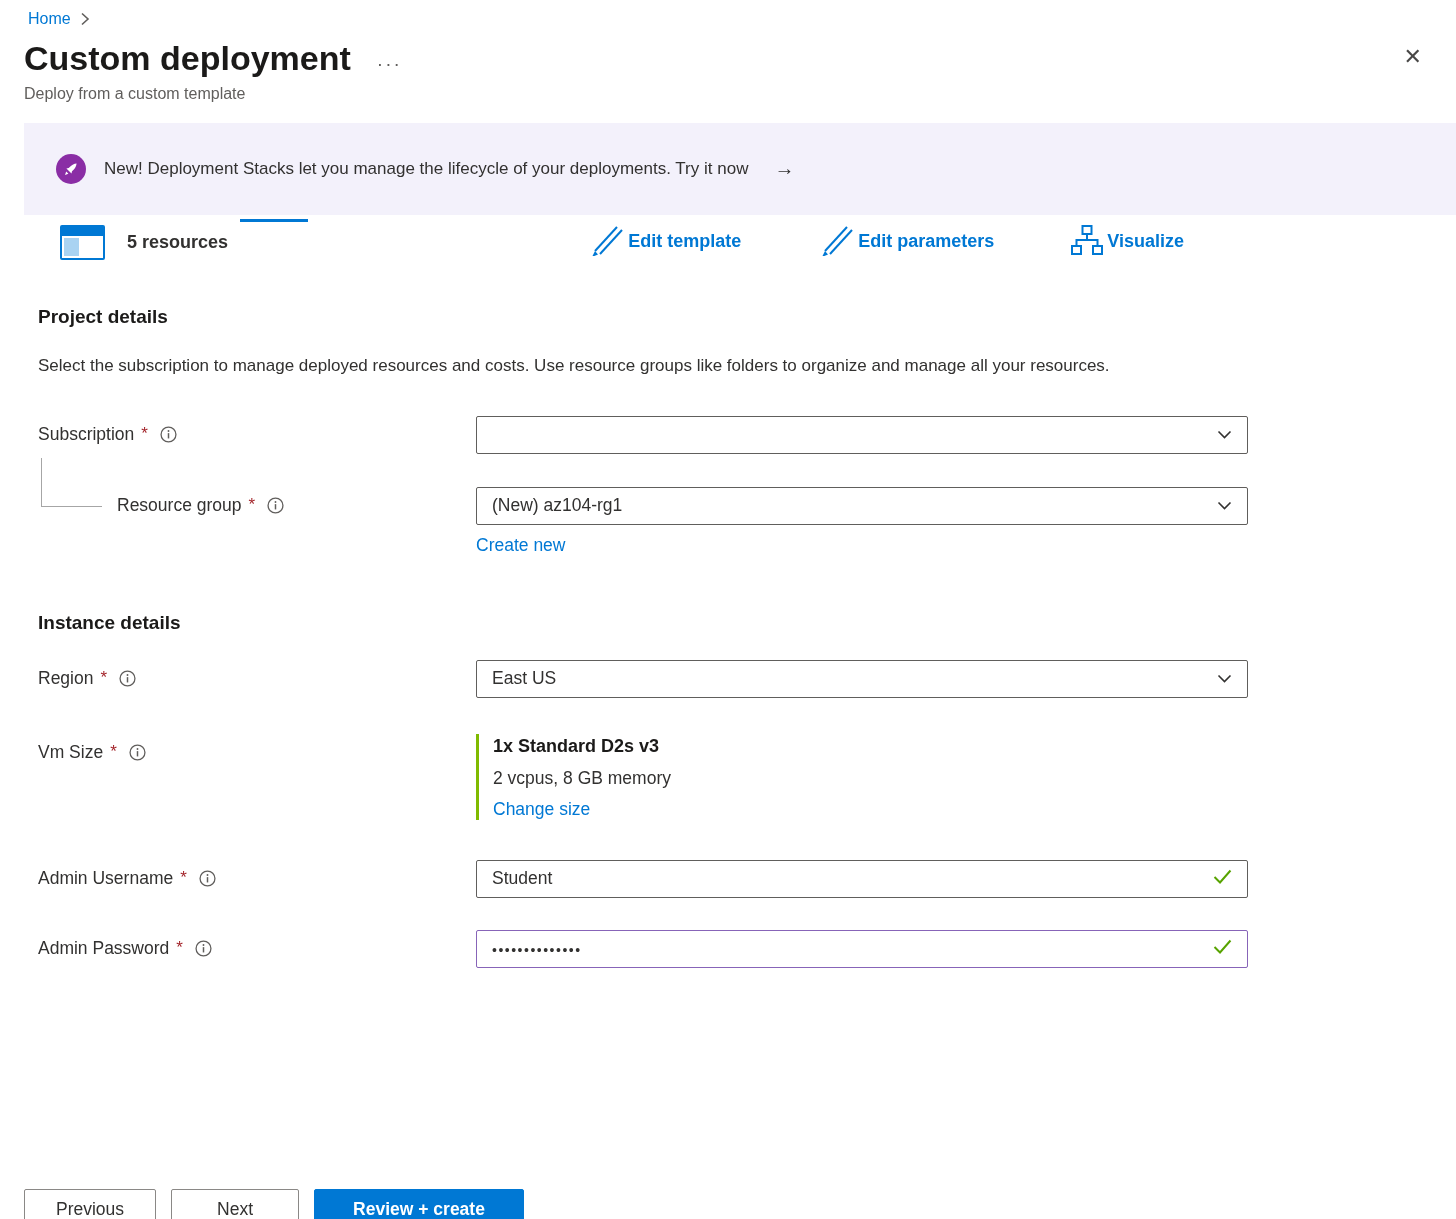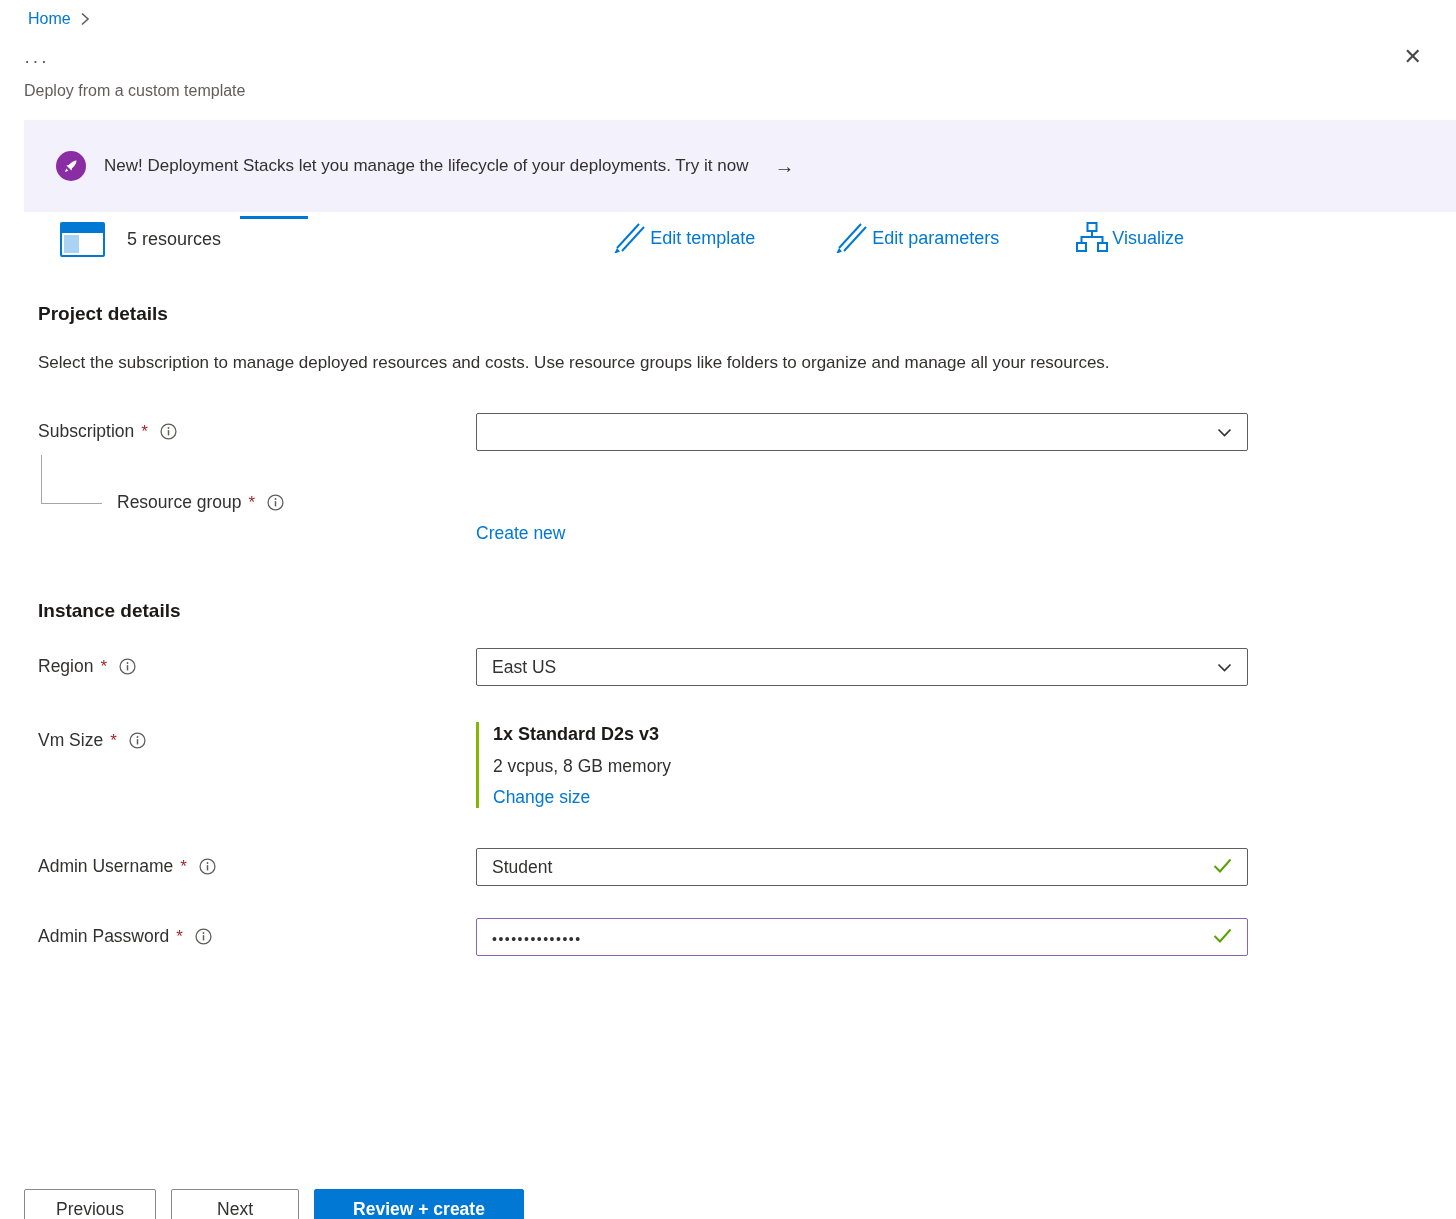--- a/index.html
+++ b/index.html
@@ -25,21 +25,21 @@
 
   
   .banner { margin:20px 0 0 24px; width:1432px; height:92px; background:#f3f1fb;
             display:flex; align-items:center; padding-left:32px; gap:18px; }
   .rocket-badge { width:30px; height:30px; border-radius:50%; background:#8a2da5;
                   display:flex; align-items:center; justify-content:center; flex:0 0 auto; }
   .banner-text { font-size:17px; color:#323130; }
   .banner-arrow { font-size:20px; color:#323130; margin-left:8px; cursor:pointer; }
 
   
-  .template-row { margin-top:8px; padding:0 0 0 60px; display:flex; align-items:center; position:relative; }
+  .template-row { margin-top:8px; padding:0 0 0 60px; display:flex; align-items:flex-end; position:relative;font-weight:bold; }
   .clipped-fragment { position:absolute; left:240px; top:-4px; width:68px; height:3px; background:#0078d4; }
   .resources-group { display:flex; align-items:center; gap:22px; padding-top:2px; }
   .blade-icon { width:45px; height:35px; border:2px solid #0078d4; border-radius:2px; position:relative; background:#fff; }
   .blade-icon::before { content:""; position:absolute; top:0; left:0; right:0; height:9px; background:#0078d4; }
   .blade-icon::after { content:""; position:absolute; top:11px; left:2px; width:15px; bottom:2px; background:#a9d3f2; }
   .resources-label { font-size:18px; color:#323130; }
   .template-actions { margin-left:auto; margin-right:272px; display:flex; gap:76px; }
   .template-action { display:flex; flex-direction:row; align-items:center; gap:3px; cursor:pointer; }
   .template-action .action-label { color:#0078d4; font-size:18px; }
 
@@ -98,20 +98,21 @@
   <span class="crumb">Home</span>
   <span class="sep">
     <svg width="10" height="14" viewBox="0 0 10 14" fill="none" stroke="#605e5c" stroke-width="1.6">
         <path d="M2 1.5l6 5.5-6 5.5"></path>
       </svg>
   </span>
 </div>
 
 <div class="header-row">
   <div class="title-wrap">
+    <span class="page-title">Custom deployment</span>
     <span class="ellipsis-btn">···</span>
   </div>
   <span class="close-btn">✕</span>
 </div>
 <div class="subtitle">Deploy from a custom template</div>
 
 <div class="banner">
   <span class="rocket-badge">
     <svg width="16" height="16" viewBox="0 0 16 16">
       <path d="M13.6 2.4c-2.6.3-4.7 1.4-6.3 3L5.7 7l-2.3.5 5.1 5.1.5-2.3 1.6-1.6c1.6-1.6 2.7-3.7 3-6.3z" fill="#ffffff"></path>
@@ -198,20 +199,30 @@
       <span class="rg-label-text">Resource group</span>
       <span class="required">*</span>
       <span class="info-icon">
         <svg width="17" height="17" viewBox="0 0 16 16">
             <circle cx="8" cy="8" r="7" fill="none" stroke="#605e5c" stroke-width="1.2"></circle>
             <circle cx="8" cy="4.7" r="0.9" fill="#605e5c"></circle>
             <rect x="7.3" y="6.7" width="1.4" height="5" fill="#605e5c"></rect>
           </svg>
       </span>
     </div>
+    <div class="field-control">
+      <div class="dropdown">
+        <span>(New) az104-rg1</span>
+        <span>
+          <svg width="15" height="10" viewBox="0 0 15 10" fill="none" stroke="#323130" stroke-width="1.6">
+              <path d="M1.5 1.5l6 6 6-6"></path>
+            </svg>
+        </span>
+      </div>
+    </div>
   </div>
   <div class="create-new-row">
     <span class="link">Create new</span>
   </div>
 
   <div class="section-heading heading-instance">Instance details</div>
 
   <div class="field-row row-region">
     <div class="field-label">
       <span>Region</span>

